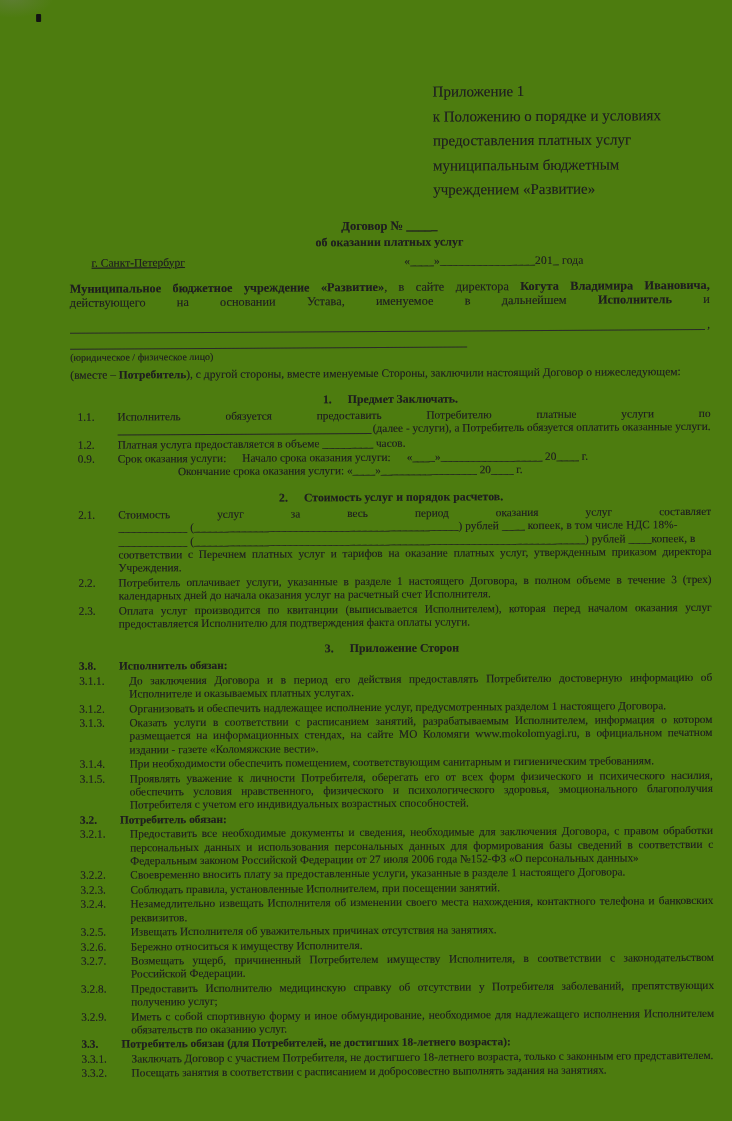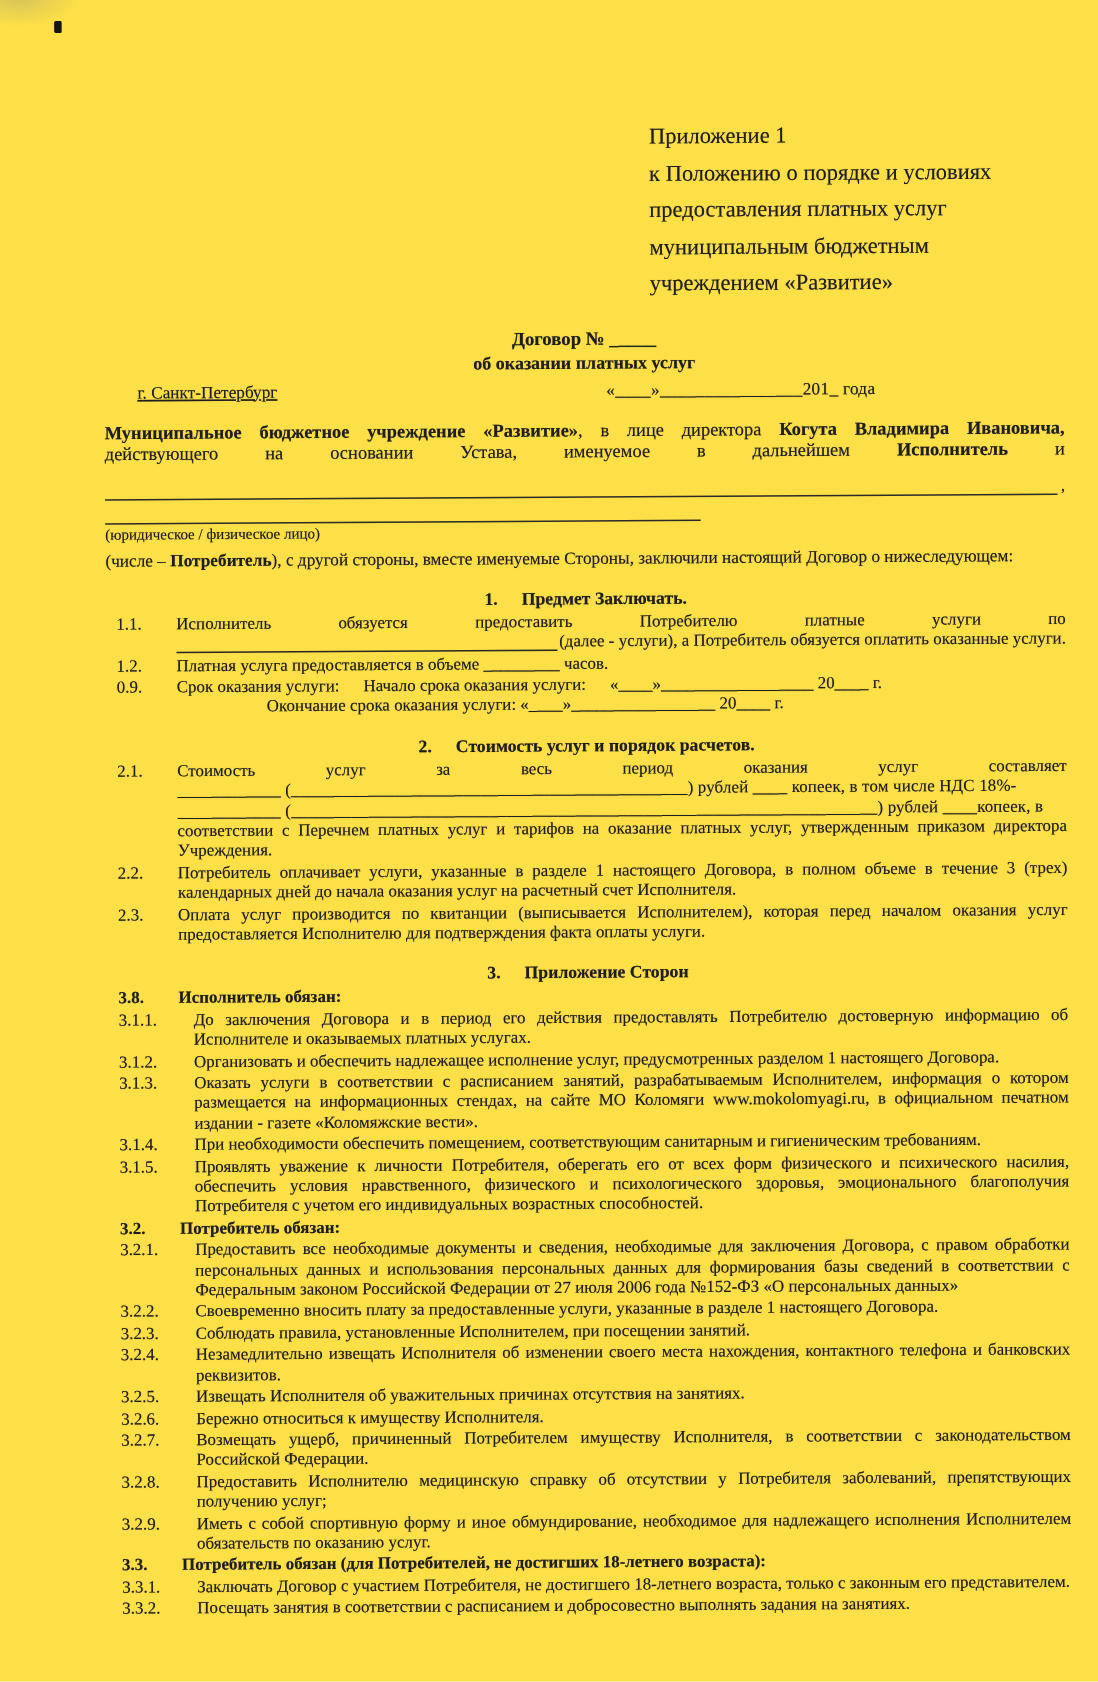--- a/index.html
+++ b/index.html
@@ -1,19 +1,19 @@
 <!DOCTYPE html>
 <html lang="ru"><head>
 <meta charset="utf-8">
 <style>
   html,body{margin:0;padding:0;background:#ffffff;}
   .page{
     position:relative;
     width:732px;height:1121px;
-    background:#fde047;
+    background:#4d7c0f;
     overflow:hidden;
     font-family:"Liberation Serif","DejaVu Serif",serif;
     color:#1e1e1e;
     text-shadow:0 0 .5px rgba(45,45,45,.6);
   }
   .tilt{position:absolute;inset:0;transform:rotate(-0.35deg);transform-origin:50% 0;}
   .smudge{position:absolute;left:-10px;top:-12px;width:64px;height:30px;
     background:radial-gradient(ellipse at 35% 35%, rgba(130,130,130,.30), rgba(130,130,130,0) 70%);}
   .mark{position:absolute;left:36px;top:12px;width:5px;height:8px;background:#131313;border-radius:1px;}
   .content{padding:0 24px 0 68px;}
@@ -76,34 +76,34 @@
 
       <div class="doc-title">Договор № _____</div>
       <div class="doc-subtitle">об оказании платных услуг</div>
 
       <div class="dateline">
         <span class="city">г. Санкт-Петербург</span>
         <span class="date">«____»________________201_ года</span>
       </div>
 
       <div class="preamble">
-        <div class="spread"><b>Муниципальное бюджетное учреждение «Развитие»</b><span>, в лице директора </span><b>Когута Владимира Ивановича,</b></div>
+        <div class="spread"><b>Муниципальное бюджетное учреждение «Развитие»</b><span>, в сайте директора </span><b>Когута Владимира Ивановича,</b></div>
         <div class="spread"><span>действующего на основании Устава, именуемое в дальнейшем </span><b>Исполнитель</b><span> и</span></div>
       </div>
 
       <div class="blankline">
         <span class="rule"></span>
         <span class="tail">,</span>
       </div>
       <div class="blankline second">
         <span class="rule"></span>
       </div>
       <div class="caption">(юридическое / физическое лицо)</div>
 
-      <div class="parties"><span>(числе – </span><b>Потребитель</b><span>), с другой стороны, вместе именуемые Стороны,  заключили настоящий Договор о нижеследующем:</span></div>
+      <div class="parties"><span>(вместе – </span><b>Потребитель</b><span>), с другой стороны, вместе именуемые Стороны,  заключили настоящий Договор о нижеследующем:</span></div>
 
       <div class="sec-heading">
         <span class="snum">1.</span><span>Предмет Заключать.</span>
       </div>
 
       <div class="item">
         <span class="num">1.1.</span>
         <div class="txt">
           <div class="spread">Исполнитель обязуется предоставить Потребителю платные услуги по</div>
           <div class="fill-row">

